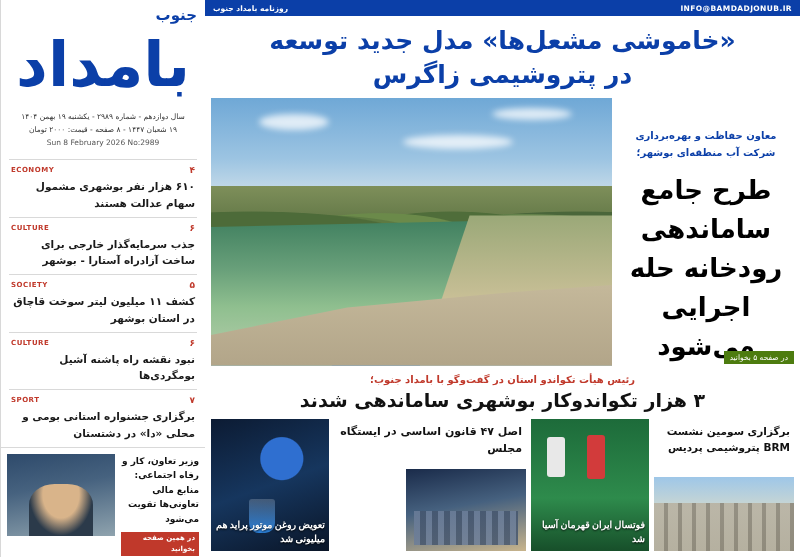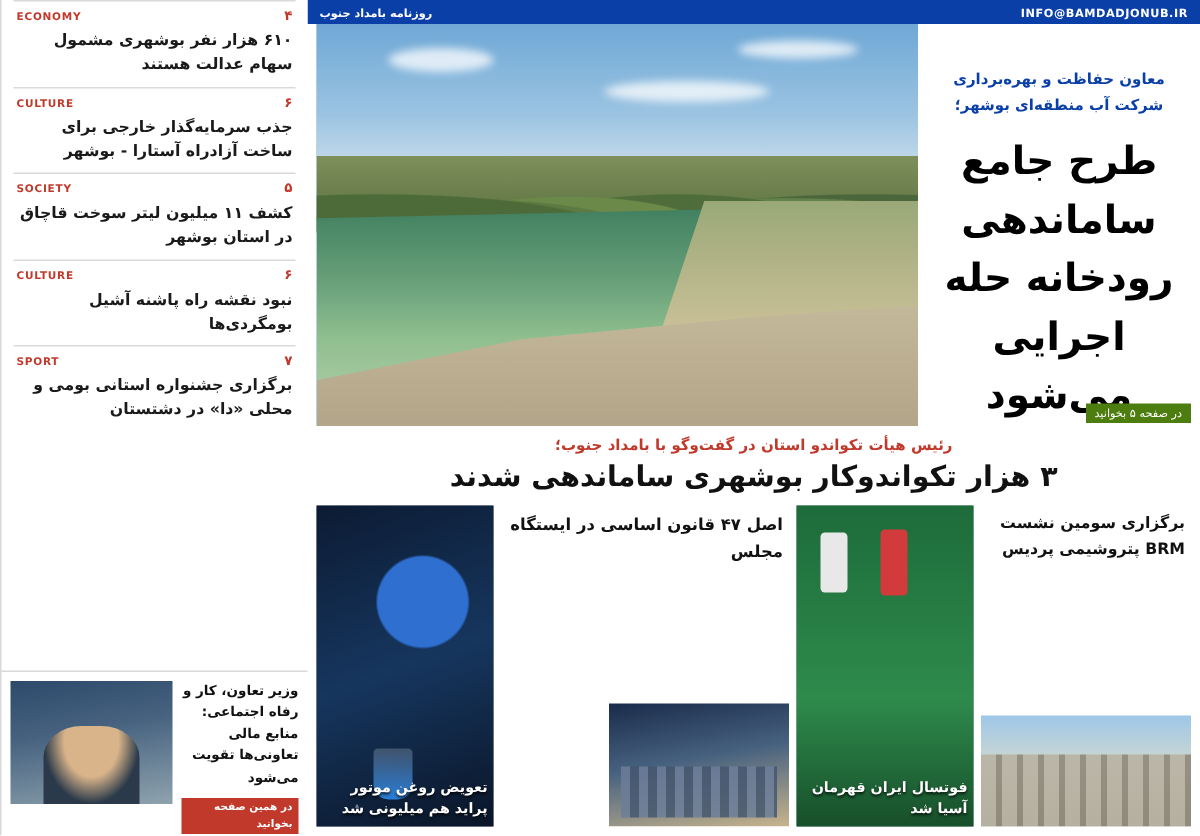--- a/index.html
+++ b/index.html
@@ -286,20 +286,21 @@
   }
   .bcard { position: relative; overflow: hidden; }
   .bcard .cap {
     position: absolute;
     bottom: 4px; right: 4px; left: 4px;
     color: #111;
     font-size: 9.5px;
     font-weight: bold;
     text-align: right;
     line-height: 1.45;
+    font-family: Liberation Serif, serif;
   }
   .bcard .cap.onimg { color: #fff; text-shadow: 0 1px 2px rgba(0,0,0,.85); }
 
   .c1 { width: 118px; background: #10213a; }
   .c1 .img {
     position: absolute; inset: 0;
     background:
       radial-gradient(circle at 60% 30%, #2f6fd0 0 18%, transparent 19%),
       linear-gradient(160deg,#0c1b33 0%, #16365e 50%, #0a1527 100%);
   }
@@ -357,20 +358,31 @@
   }
   .c4 .cap { color: #fff; text-shadow: 0 1px 2px rgba(0,0,0,.8); }
 </style>
 </head>
 <body>
 
 <div class="page">
 
   <aside class="masthead-col">
 
+    <div class="logo-block">
+      <div class="logo-corner">
+        <div class="l2">جنوب</div>
+      </div>
+      <div class="logo-main">بامداد</div>
+      <div class="logo-dates">
+        <div>سال دوازدهم - شماره ۲۹۸۹ - یکشنبه ۱۹ بهمن ۱۴۰۴</div>
+        <div>۱۹ شعبان ۱۴۴۷ - ۸ صفحه - قیمت: ۲۰۰۰ تومان</div>
+        <div class="en">Sun 8 February  2026 No:2989</div>
+      </div>
+    </div>
 
     <div class="index-list">
 
       <div class="index-item">
         <div class="index-head">
           <span class="index-page">۴</span>
           <span class="index-cat">ECONOMY</span>
         </div>
         <div class="index-title">۶۱۰ هزار نفر بوشهری مشمول سهام عدالت هستند</div>
       </div>
@@ -418,20 +430,24 @@
     </div>
   </aside>
 
   <section class="main-col">
 
     <div class="topbar">
       <span class="tb-left">INFO@BAMDADJONUB.IR</span>
       <span class="tb-right">روزنامه بامداد جنوب</span>
     </div>
 
+    <div class="lead-head">
+      <div class="l1">«خاموشی مشعل‌ها» مدل جدید توسعه</div>
+      <div class="l2">در پتروشیمی زاگرس</div>
+    </div>
 
     <div class="hero-row">
 
       <div class="hero-photo">
         <div class="sky"></div>
         <div class="cloud" style="top:6%;left:12%;width:70px;height:16px;"></div>
         <div class="cloud" style="top:14%;left:48%;width:110px;height:14px;"></div>
         <div class="cloud" style="top:4%;left:70%;width:80px;height:12px;"></div>
         <div class="farbank"></div>
         <div class="trees"></div>

